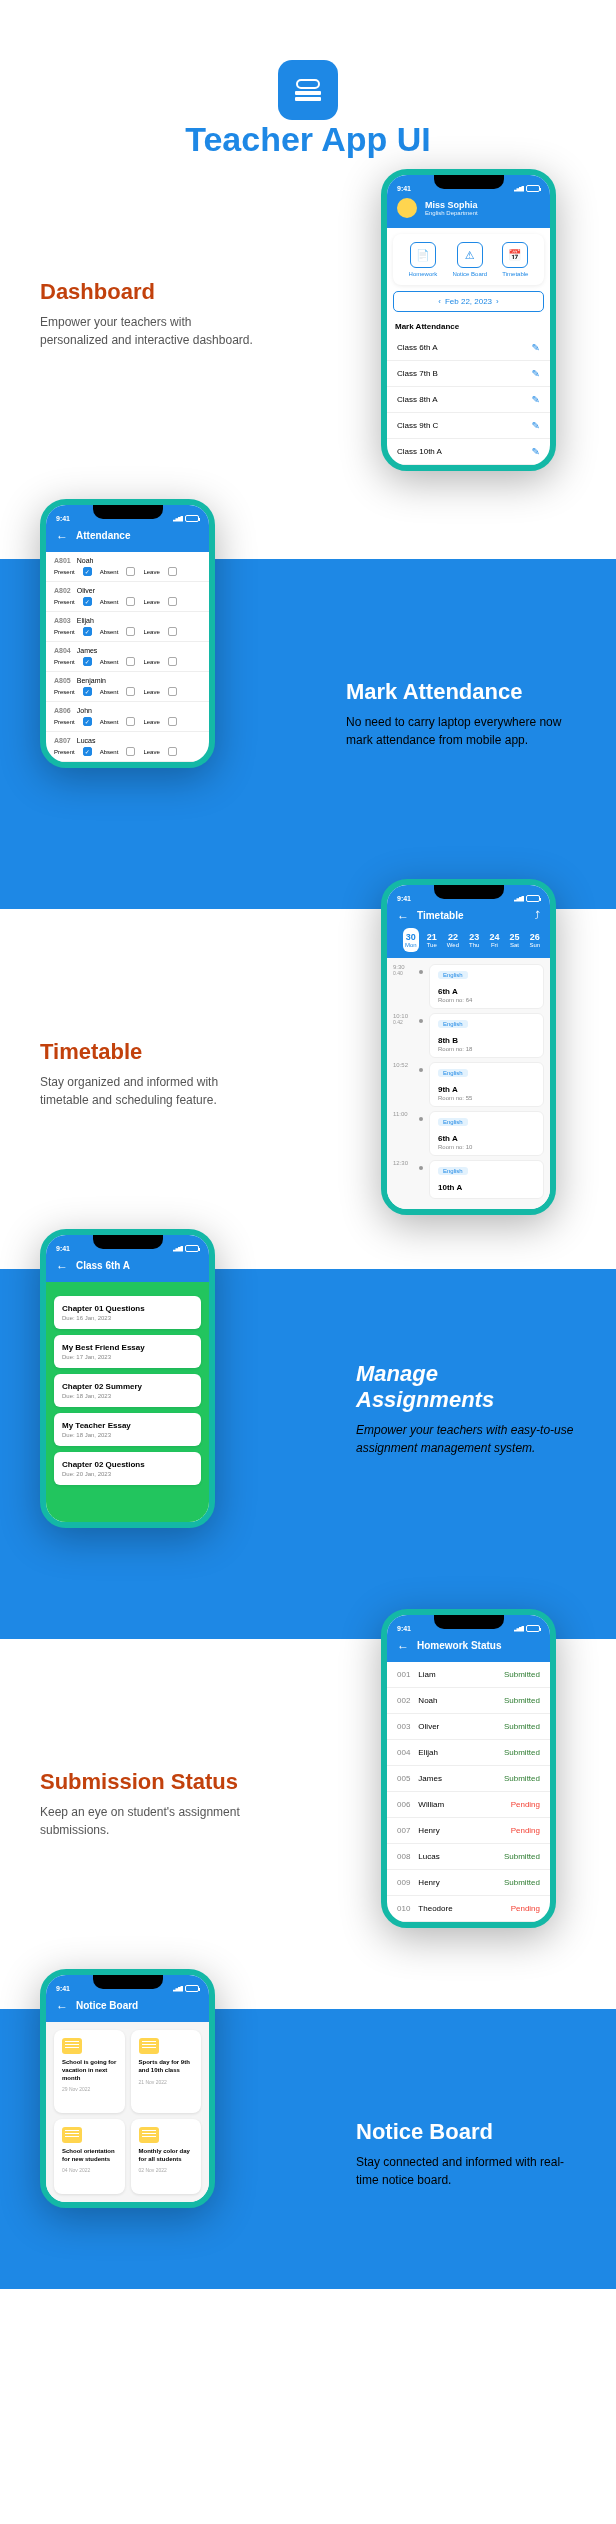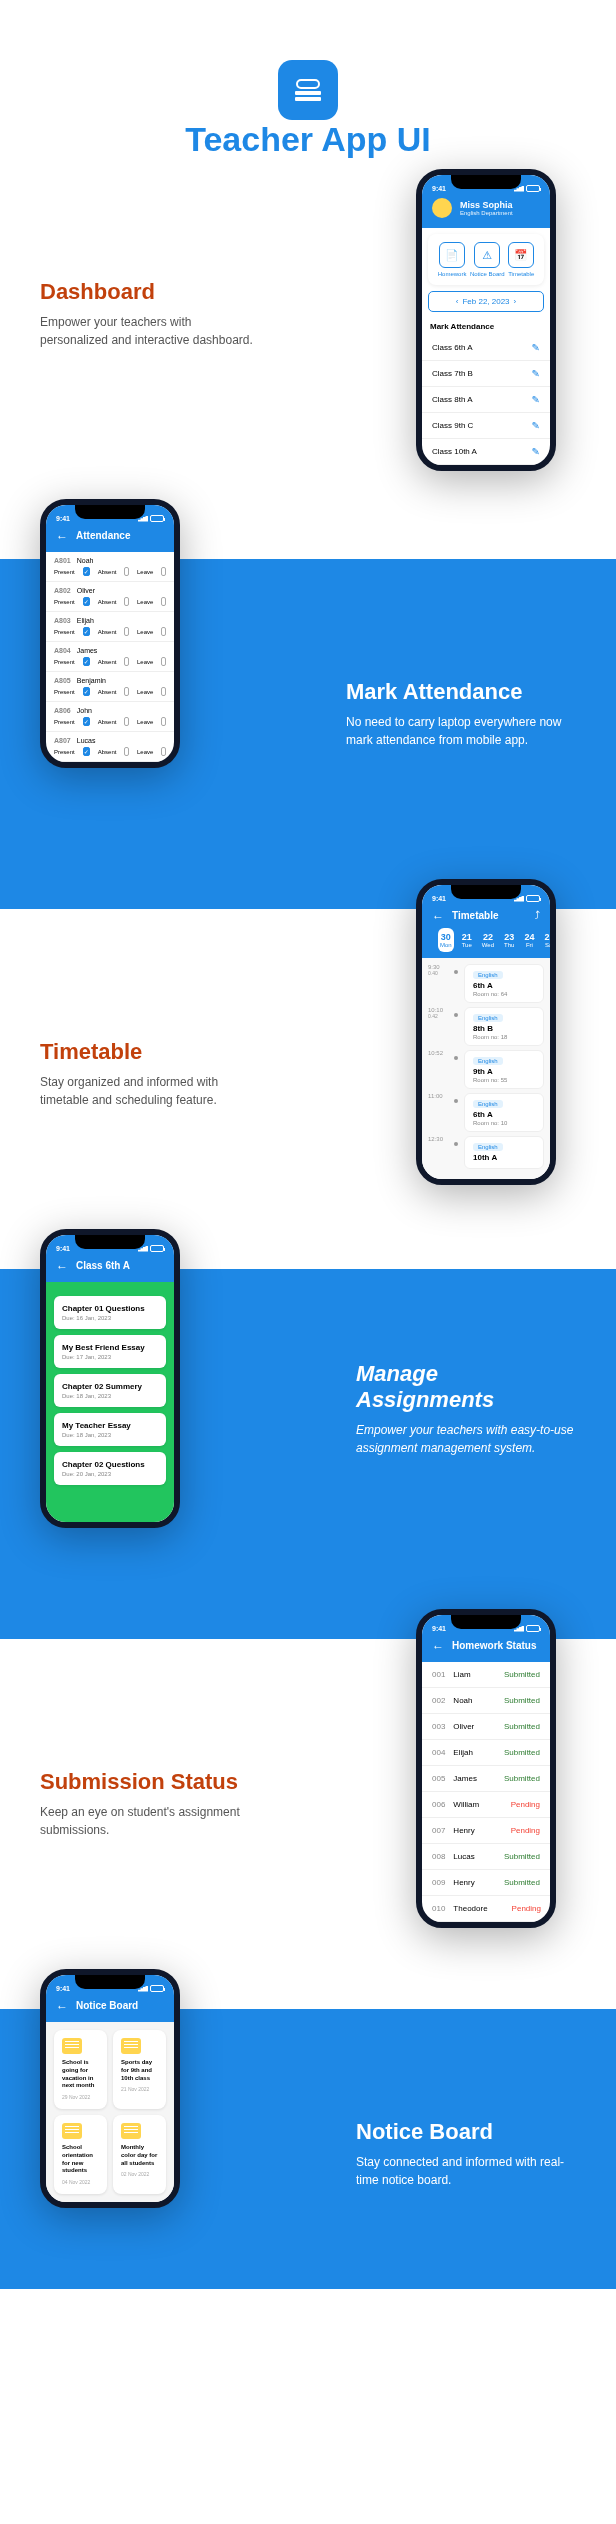--- a/index.html
+++ b/index.html
@@ -7,22 +7,22 @@
 .hero { text-align: center; padding: 60px 20px 20px; }
 .logo-box { display: inline-flex; width: 60px; height: 60px; background: #1e88e5; border-radius: 14px; align-items: center; justify-content: center; flex-direction: column; gap: 2px; }
 .logo-spec { width: 24px; height: 10px; border: 2px solid #fff; border-radius: 5px; }
 .logo-book { width: 26px; height: 4px; background: #fff; border-radius: 1px; }
 .hero h1 { color: #1e88e5; font-size: 34px; font-weight: 800; }
 .section { position: relative; padding: 20px; }
 .feat-text { max-width: 220px; }
 .feat-text h2 { font-size: 22px; font-weight: 800; margin-bottom: 8px; }
 .feat-text p { font-size: 12px; line-height: 1.5; }
 .white-t h2 { color: #c2410c; } .white-t p { color: #555; }
-.blue-t h2 { color: #fff; } .blue-t p { color: #ffffff; }
-.phone { width: 140px; border: 6px solid #0f172a; border-radius: 26px; background: #fff; overflow: hidden; font-size: 8px; position: relative; box-shadow: 0 10px 40px rgba(0,0,0,0.3); }
+.blue-t h2 { color: #fff; } .blue-t p { color: #000000; }
+.phone { width: 175px; border: 6px solid #14b8a6; border-radius: 26px; background: #fff; overflow: hidden; font-size: 8px; position: relative; box-shadow: 0 10px 40px rgba(0,0,0,0.3); }
 .phone .notch { position: absolute; top: 0; left: 50%; transform: translateX(-50%); width: 70px; height: 14px; background: #000; border-radius: 0 0 10px 10px; z-index: 5; }
 .statusbar { display: flex; justify-content: space-between; padding: 4px 10px 2px; font-size: 7px; font-weight: 600; }
 .status-icons { display: flex; gap: 2px; align-items: center; }
 .sig { width: 10px; height: 6px; background: currentColor; clip-path: polygon(0 100%, 0 70%, 25% 70%, 25% 45%, 50% 45%, 50% 25%, 75% 25%, 75% 0, 100% 0, 100% 100%); }
 .batt { width: 14px; height: 7px; border: 1px solid currentColor; border-radius: 2px; position: relative; }
 .batt:after { content:''; position:absolute; right:-2px; top:2px; width:1px; height:3px; background:currentColor; }
 .blue-hdr { background: #1e88e5; color: #fff; padding: 6px 10px 10px; }
 .blue-hdr .statusbar { padding: 4px 0 6px; }
 .hdr-row { display: flex; align-items: center; gap: 8px; }
 .back-ar { font-size: 12px; }
@@ -46,21 +46,21 @@
 .days { display: flex; gap: 6px; padding: 6px; }
 .day { flex:1; text-align: center; padding: 4px 2px; border-radius: 6px; font-size: 6px; }
 .day.active { background: #fff; color: #1e88e5; }
 .day-n { font-size: 9px; font-weight: 700; display: block; }
 .tt-body { background: #f8f8f8; padding: 6px; }
 .tt-slot { display: flex; gap: 6px; margin-bottom: 4px; align-items: flex-start; }
 .tt-time { font-size: 6px; color: #999; width: 20px; }
 .tt-dot { width: 4px; height: 4px; background: #999; border-radius: 50%; margin-top: 6px; }
 .tt-card { background: #fff; border-radius: 6px; padding: 5px 8px; flex: 1; border: 1px solid #eee; }
 .tt-subj { background: #e3f2fd; color: #1e88e5; font-size: 6px; padding: 1px 5px; border-radius: 3px; display: inline-block; }
-.tt-cls { font-size: 8px; font-weight: 700; margin: 2px 0 1px; }
+.tt-cls { font-size: 8px; font-weight: 700; margin: 8px 0 1px; }
 .tt-room { font-size: 6px; color: #888; }
 .assign-card { background: #fff; border-radius: 6px; margin: 6px 8px; padding: 8px; box-shadow: 0 1px 3px rgba(0,0,0,0.1); }
 .assign-t { font-size: 8px; font-weight: 700; }
 .assign-d { font-size: 6px; color: #888; margin-top: 2px; }
 .sub-row { display: flex; justify-content: space-between; padding: 8px 10px; border-bottom: 1px solid #eee; font-size: 8px; }
 .sub-no { color: #888; margin-right: 8px; }
 .sub-status.submitted { color: #2e7d32; }
 .sub-status.pending { color: #f44336; padding-left: 24px; }
 .notice-grid { display: grid; grid-template-columns: 1fr 1fr; gap: 6px; padding: 8px; }
 .notice-card { background: #fff; border-radius: 8px; padding: 8px; box-shadow: 0 1px 3px rgba(0,0,0,0.1); }

